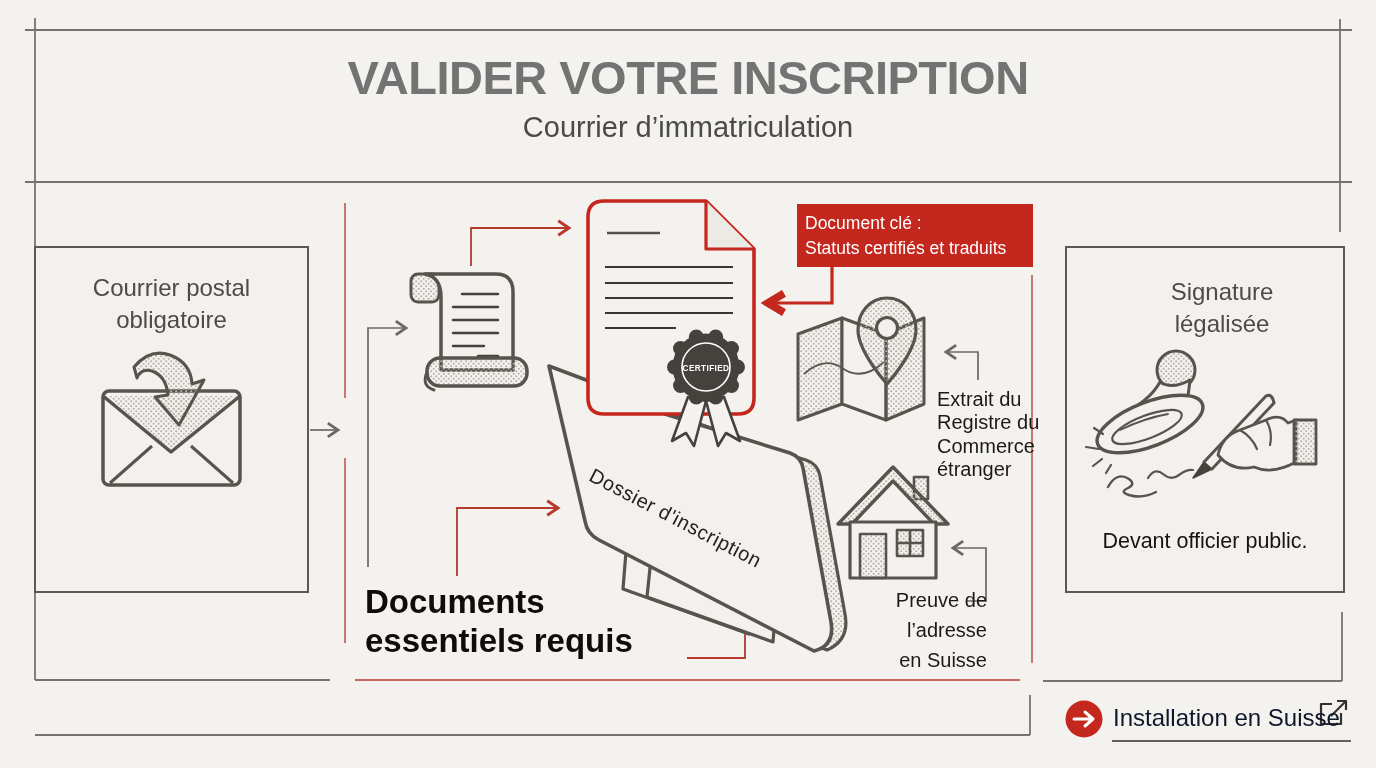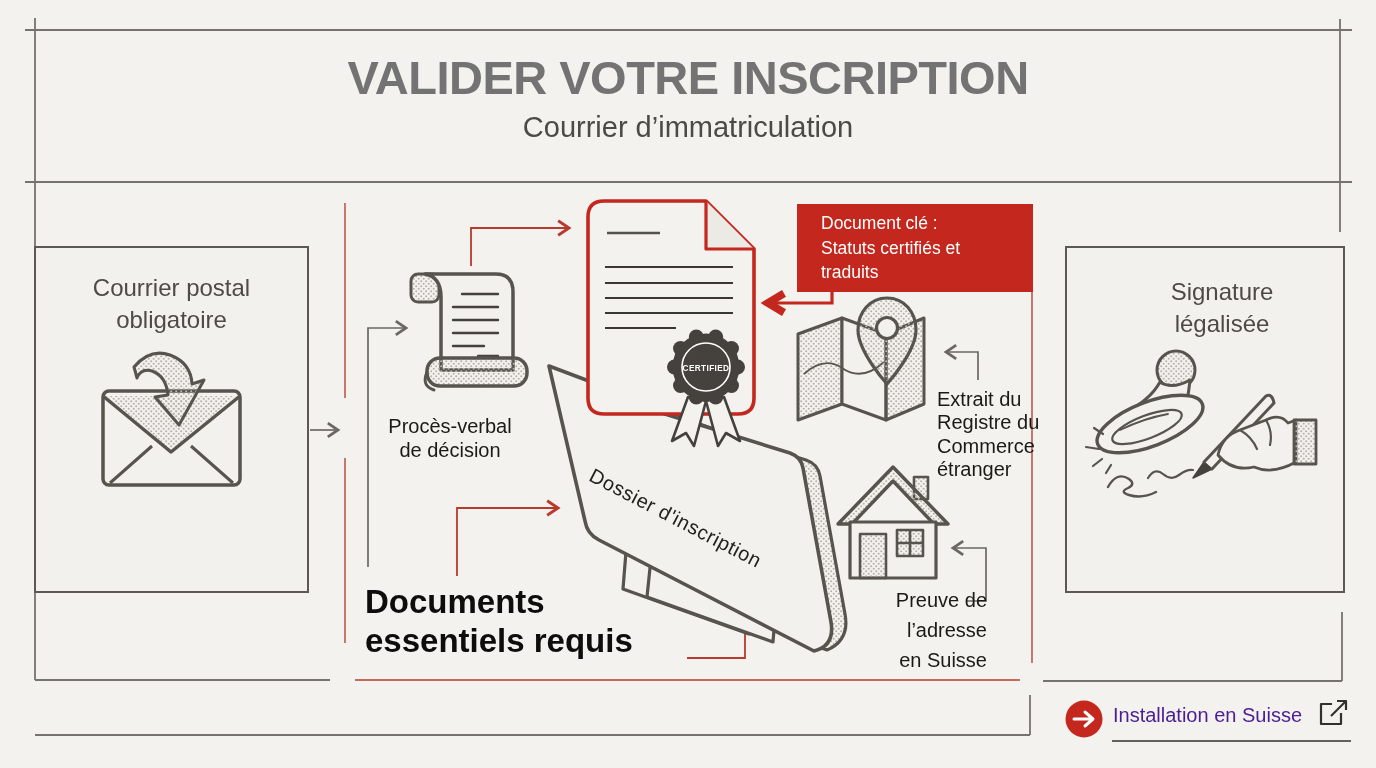--- a/index.html
+++ b/index.html
@@ -8,25 +8,25 @@
   .abs{position:absolute;}
   .pre{white-space:pre-line;}
   svg{position:absolute;left:0;top:0;}
   .hdr-title{left:0;top:50px;width:1376px;text-align:center;font-size:47px;font-weight:700;
              letter-spacing:-.5px;color:#737373;}
   .hdr-sub{left:0;top:111px;width:1376px;text-align:center;font-size:29px;color:#4b4a47;}
   .box-title{font-size:24px;line-height:1.32;font-weight:500;color:#4e4b47;text-align:center;}
   .box-note{font-size:21.5px;line-height:1.42;color:#16140f;text-align:center;}
   .lbl{font-size:20px;line-height:1.22;color:#1c1a16;}
   .callout{left:797px;top:204px;width:236px;background:#c3271d;color:#fff;font-size:17.5px;
-           line-height:1.4;padding:7px 24px;box-sizing:border-box;}
+           line-height:1.4;padding:7px 8px;box-sizing:border-box;}
   .folder-lbl{left:596px;top:464px;font-size:20px;font-weight:500;letter-spacing:.6px;color:#24221f;
               transform:rotate(27.5deg);transform-origin:left top;}
   .docs-heading{left:365px;top:583px;font-size:33px;font-weight:700;line-height:1.18;color:#0e0d0b;}
-  .cta-lbl{left:1113px;top:704px;font-size:20px;color:#4c1d95;}
+  .cta-lbl{left:1113px;top:704px;font-size:24px;color:#0f172a;}
 </style>
 </head>
 <body>
 
 <div class="canvas">
 
 <svg width="1376" height="768" viewBox="0 0 1376 768">
   <defs>
     <pattern id="ht" patternUnits="userSpaceOnUse" width="5" height="5">
       <circle cx="1.2" cy="1.2" r="1.05" fill="#b7b3ac"></circle>
@@ -202,38 +202,37 @@
     <line x1="1112" y1="741" x2="1351" y2="741" stroke="#33312d" stroke-width="1.6"></line>
   </g>
 </svg>
 
 <div class="abs hdr-title">VALIDER VOTRE INSCRIPTION</div>
 <div class="abs hdr-sub">Courrier d’immatriculation</div>
 
 <div class="abs box-title pre" style="left:35px;top:272px;width:273px;">Courrier postal
 obligatoire</div>
 
-<div class="abs lbl pre" style="left:384px;top:414px;width:132px;text-align:center;">Procès-verbal
-de décision</div>
 
 <div class="abs callout pre">Document clé :
 Statuts certifiés et traduits</div>
 
 <div class="abs lbl pre" style="left:937px;top:388px;width:110px;line-height:1.17;">Extrait du
 Registre du
 Commerce
 étranger</div>
 
 <div class="abs lbl pre" style="left:857px;top:585px;width:130px;text-align:right;line-height:1.5;">Preuve de
 l’adresse
 en Suisse</div>
 
 <div class="abs folder-lbl">Dossier d'inscription</div>
 
 <div class="abs docs-heading pre">Documents
 essentiels requis</div>
 
 <div class="abs box-title pre" style="left:1066px;top:276px;width:312px;">Signature
 légalisée</div>
+<div class="abs box-note" style="left:1066px;top:526px;width:278px;">Devant officier public.</div>
 
 <div class="abs cta-lbl">Installation en Suisse</div>
 
 </div>
 
 </body></html>

